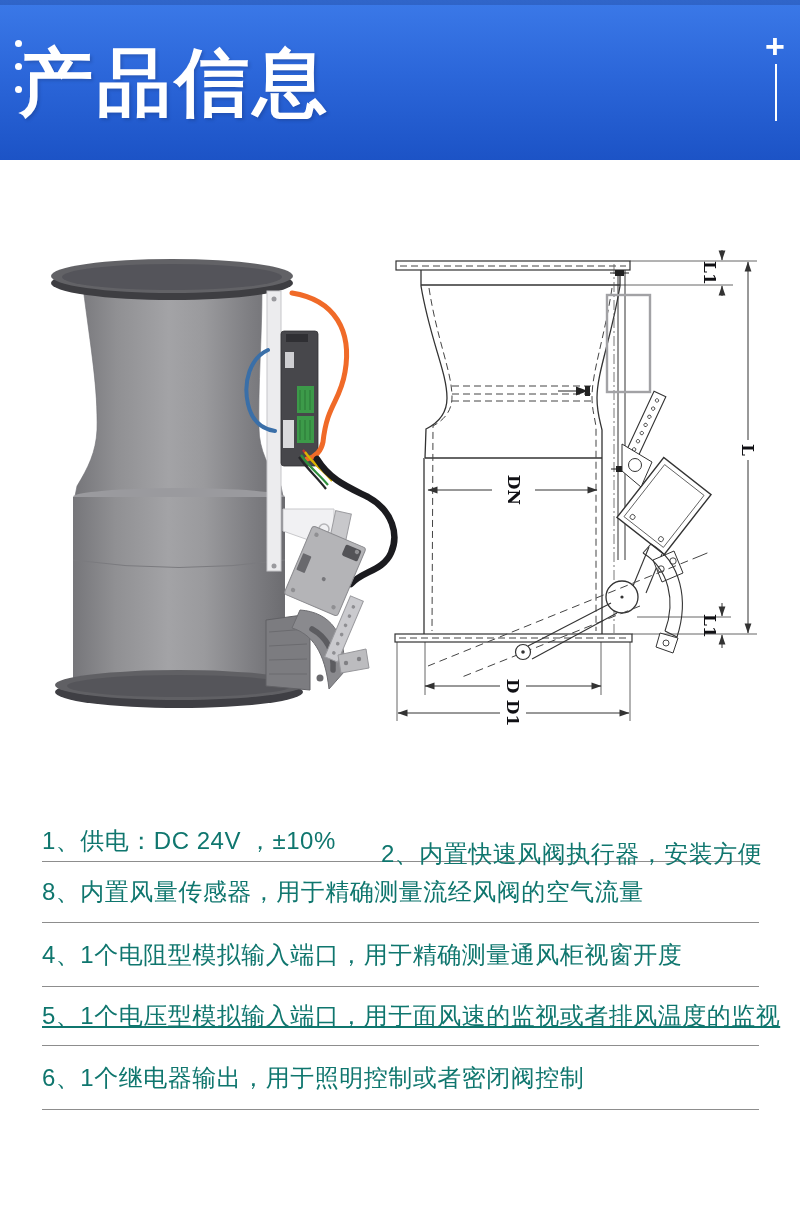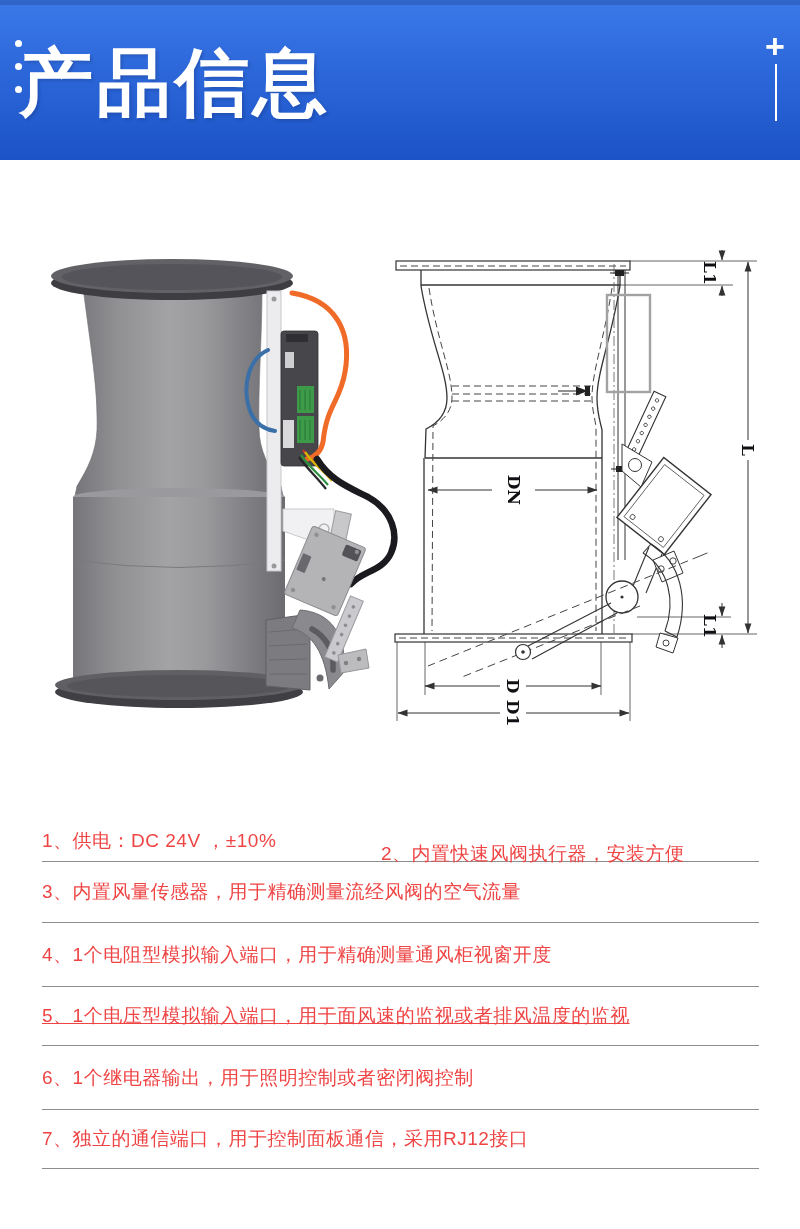--- a/index.html
+++ b/index.html
@@ -30,21 +30,21 @@
     position:absolute; right:13px; top:28px; width:24px; text-align:center;
     color:#ffffff; font-size:34px; font-weight:bold; line-height:36px;
   }
   .corner-line { position:absolute; right:23px; top:64px; width:2px; height:57px; background:#ffffff; }
   
   .photo-svg   { position:absolute; left:28px;  top:238px; }
   .drawing-svg { position:absolute; left:385px; top:242px; }
   
   .features {
     position:absolute; left:42px; top:820px; width:717px;
-    color:#ef4444; font-size:19px; letter-spacing:.5px;
+    color:#0f766e; font-size:24px; letter-spacing:.5px;
   }
   .frow {
     display:flex; align-items:center; white-space:nowrap;
     border-bottom:1px solid #8d8d8d; position:relative;
   }
   .r1 { height:42px; } .r1 .col2 { position:absolute; left:339px;margin-top:26px; }
   .r2 { height:61px; } .r3 { height:64px; } .r4 { height:59px;text-decoration:underline; }
   .r5 { height:64px; } .r6 { height:59px; }
   .dim-label { font-family:"DejaVu Serif","Liberation Serif",serif; font-weight:bold; font-size:17px; fill:#101014; }
 </style>
@@ -283,29 +283,26 @@
     <text class="dim-label" x="507" y="686" text-anchor="middle" transform="rotate(90 507 686)">D</text>
     <text class="dim-label" x="507" y="713" text-anchor="middle" transform="rotate(90 507 713)">D1</text>
   </svg>
 
   <section class="features">
     <div class="frow r1">
       <span>1、供电：DC 24V ，±10%</span>
       <span class="col2">2、内置快速风阀执行器，安装方便</span>
     </div>
     <div class="frow r2">
-      <span>3、内置风量传感器，用于精确测量流经风阀的空气流量</span>
+      <span>8、内置风量传感器，用于精确测量流经风阀的空气流量</span>
     </div>
     <div class="frow r3">
       <span>4、1个电阻型模拟输入端口，用于精确测量通风柜视窗开度</span>
     </div>
     <div class="frow r4">
       <span>5、1个电压型模拟输入端口，用于面风速的监视或者排风温度的监视</span>
     </div>
     <div class="frow r5">
       <span>6、1个继电器输出，用于照明控制或者密闭阀控制</span>
     </div>
-    <div class="frow r6">
-      <span>7、独立的通信端口，用于控制面板通信，采用RJ12接口</span>
-    </div>
   </section>
 
 </div>
 
 </body></html>

